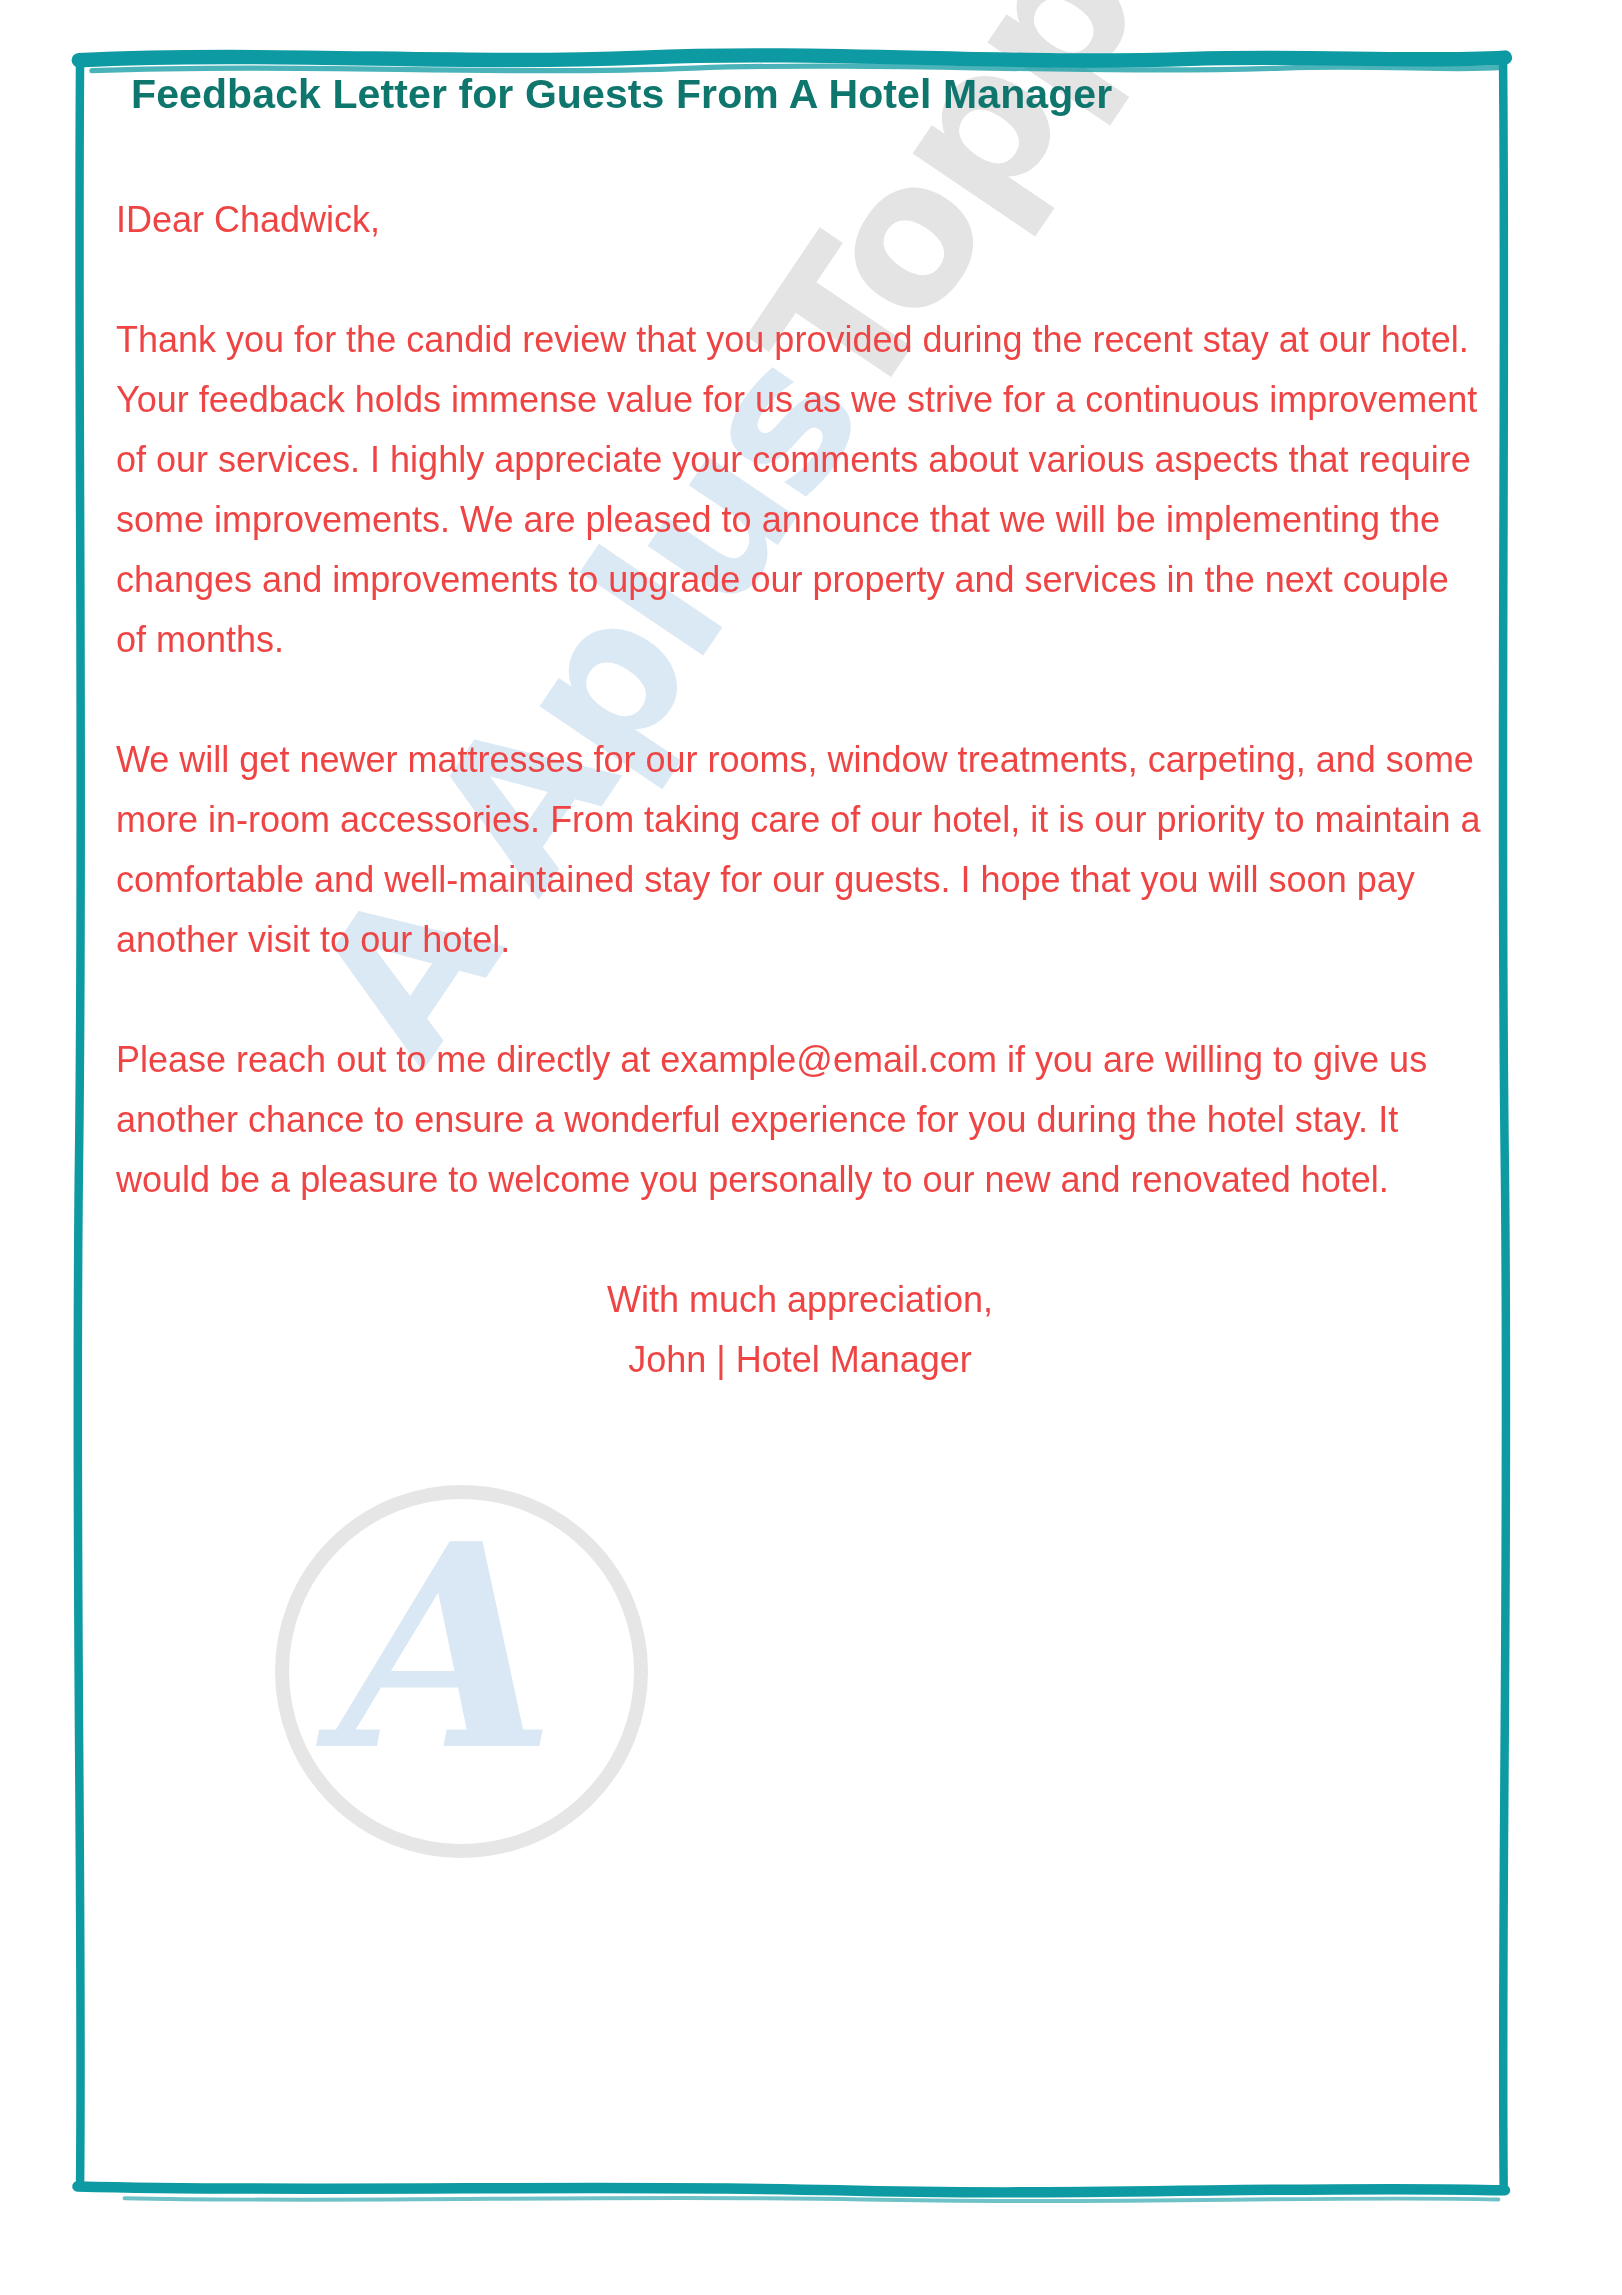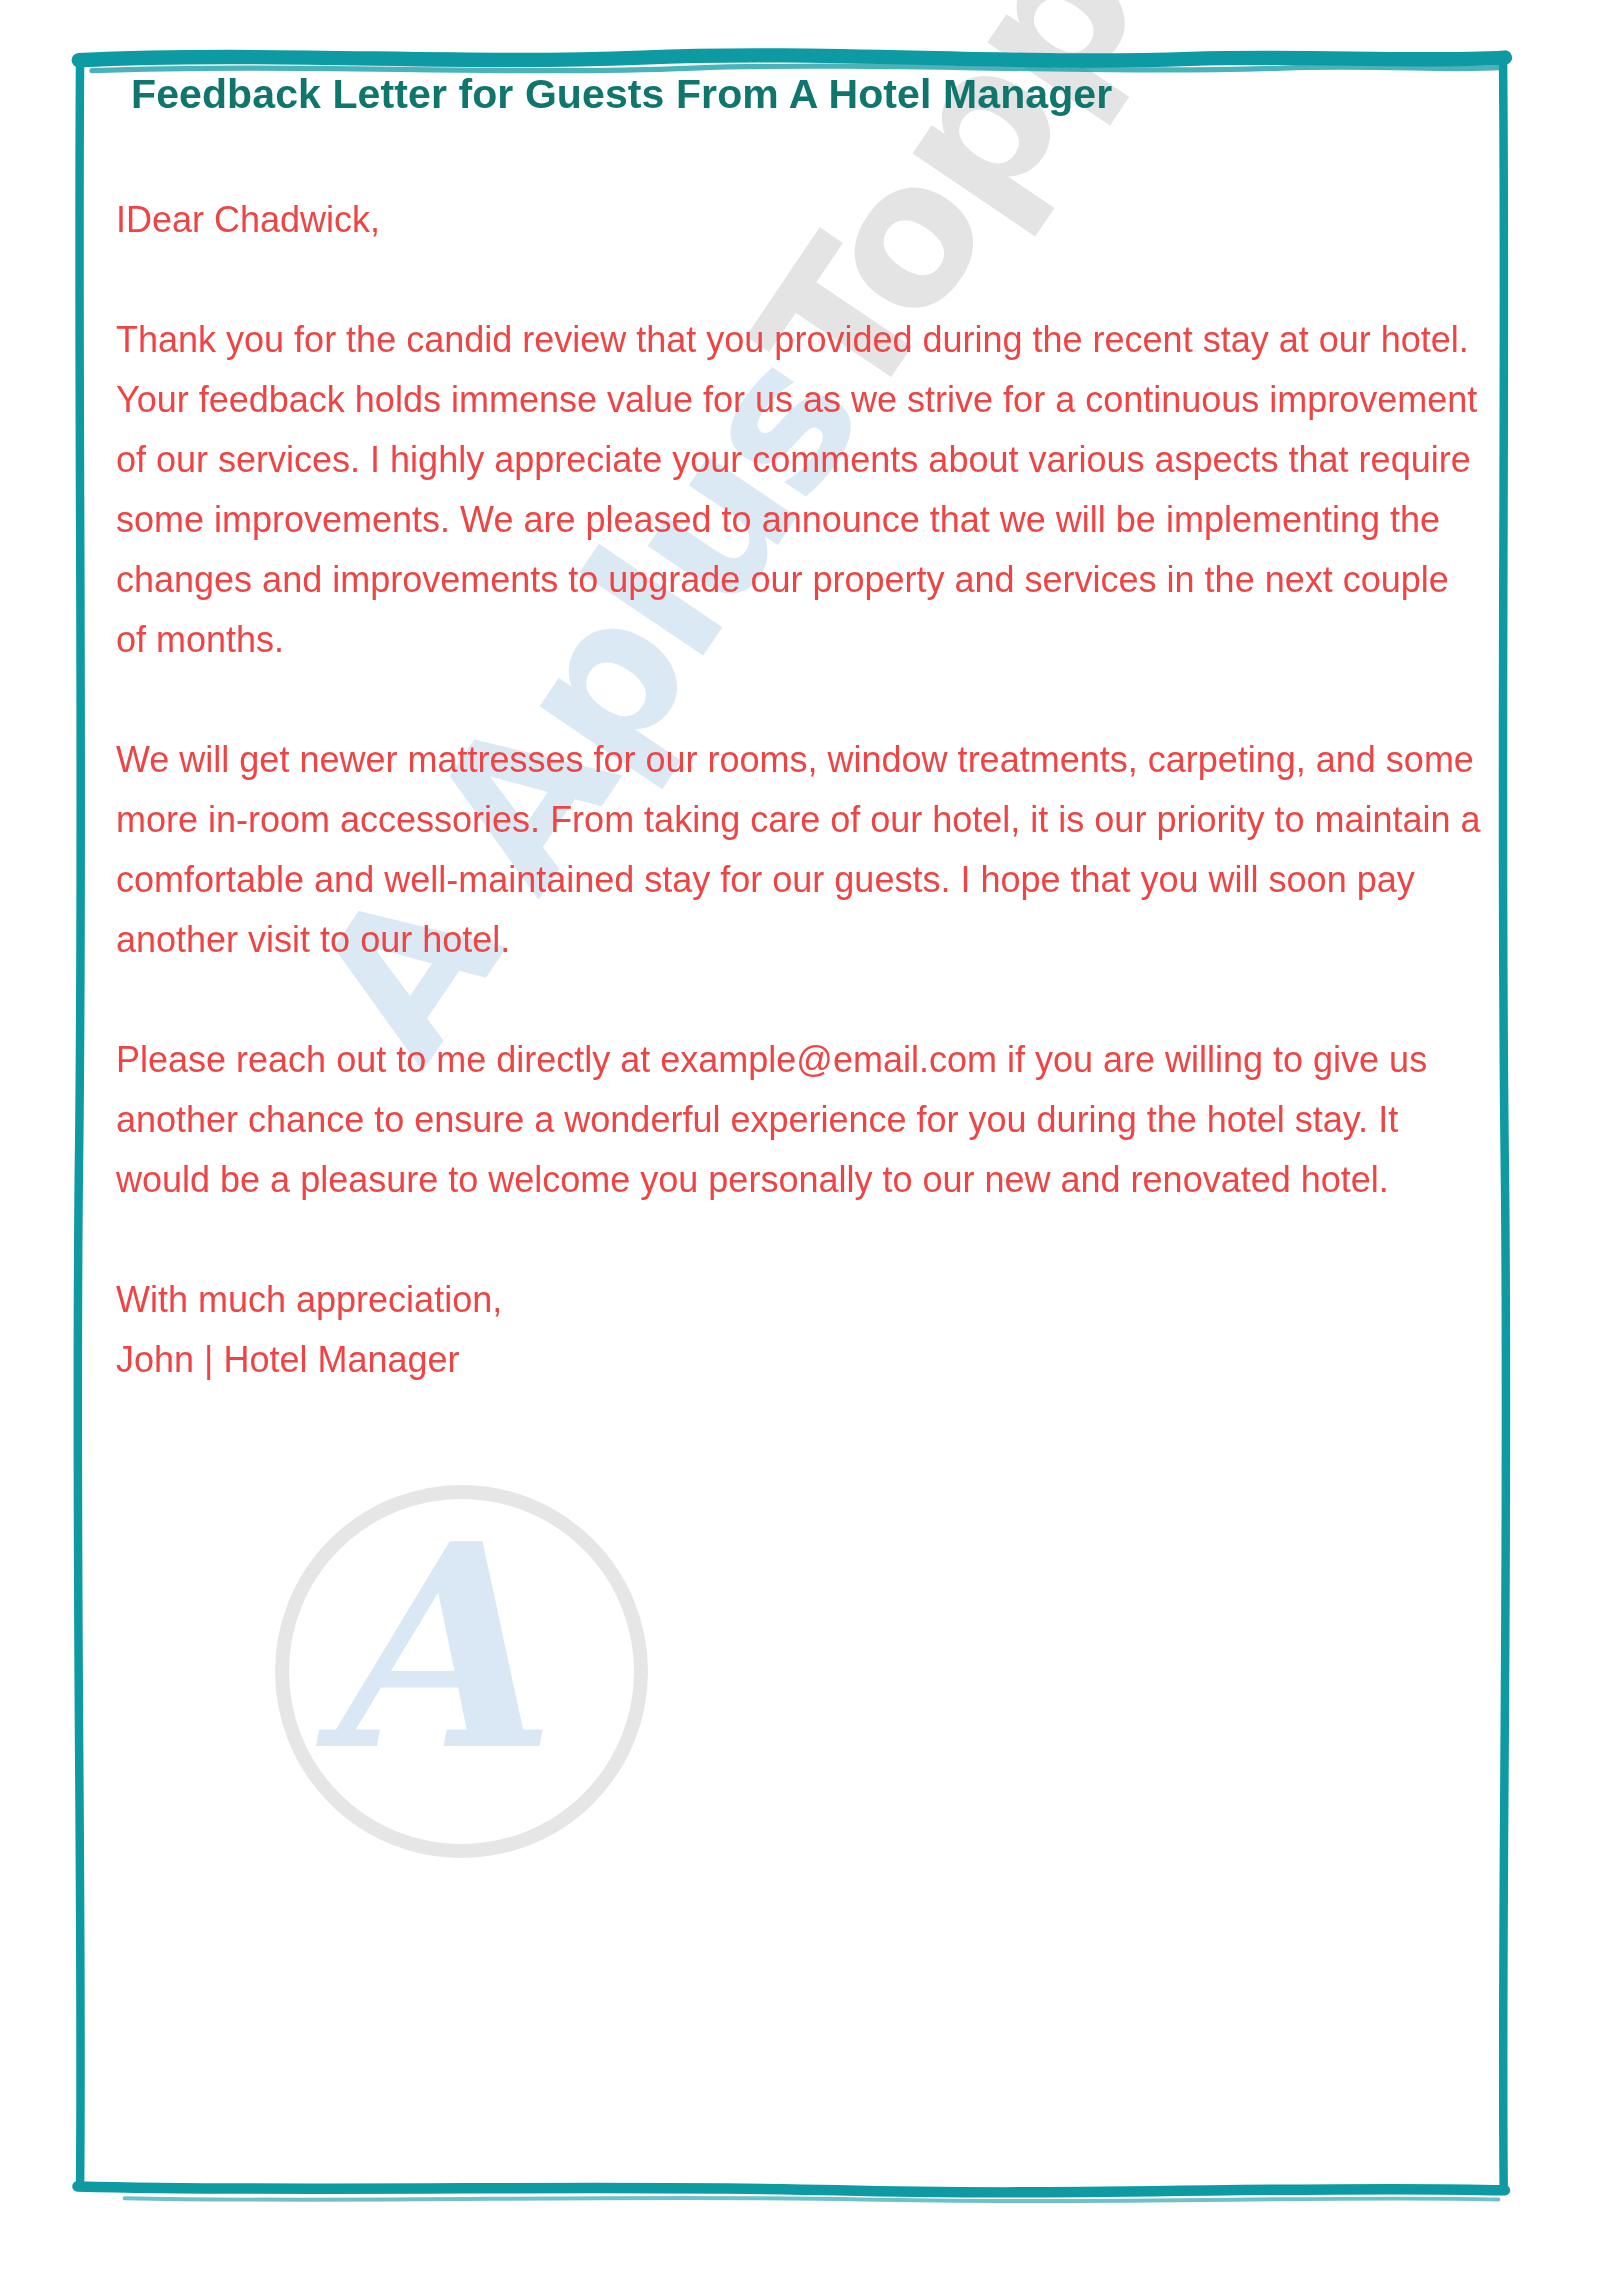--- a/index.html
+++ b/index.html
@@ -118,21 +118,21 @@
     line-height: 60px;
     color: #ef4444;
     font-weight: 400;
   }
 
   .para {
     margin: 0 0 60px 0;
     white-space: pre-wrap;
   }
   .para:last-child { margin-bottom: 0; }
-  .para.sig { white-space: pre-line; }
+  .para.sig { white-space: pre-line; text-align: center; }
 </style>
 </head>
 <body>
 
 <div class="page">
 
   <div class="watermark-layer">
     <div class="wm-diagonal">
       <span class="wm-diag-blue">A Aplus</span><span class="wm-diag-grey">Topper</span>
     </div>

